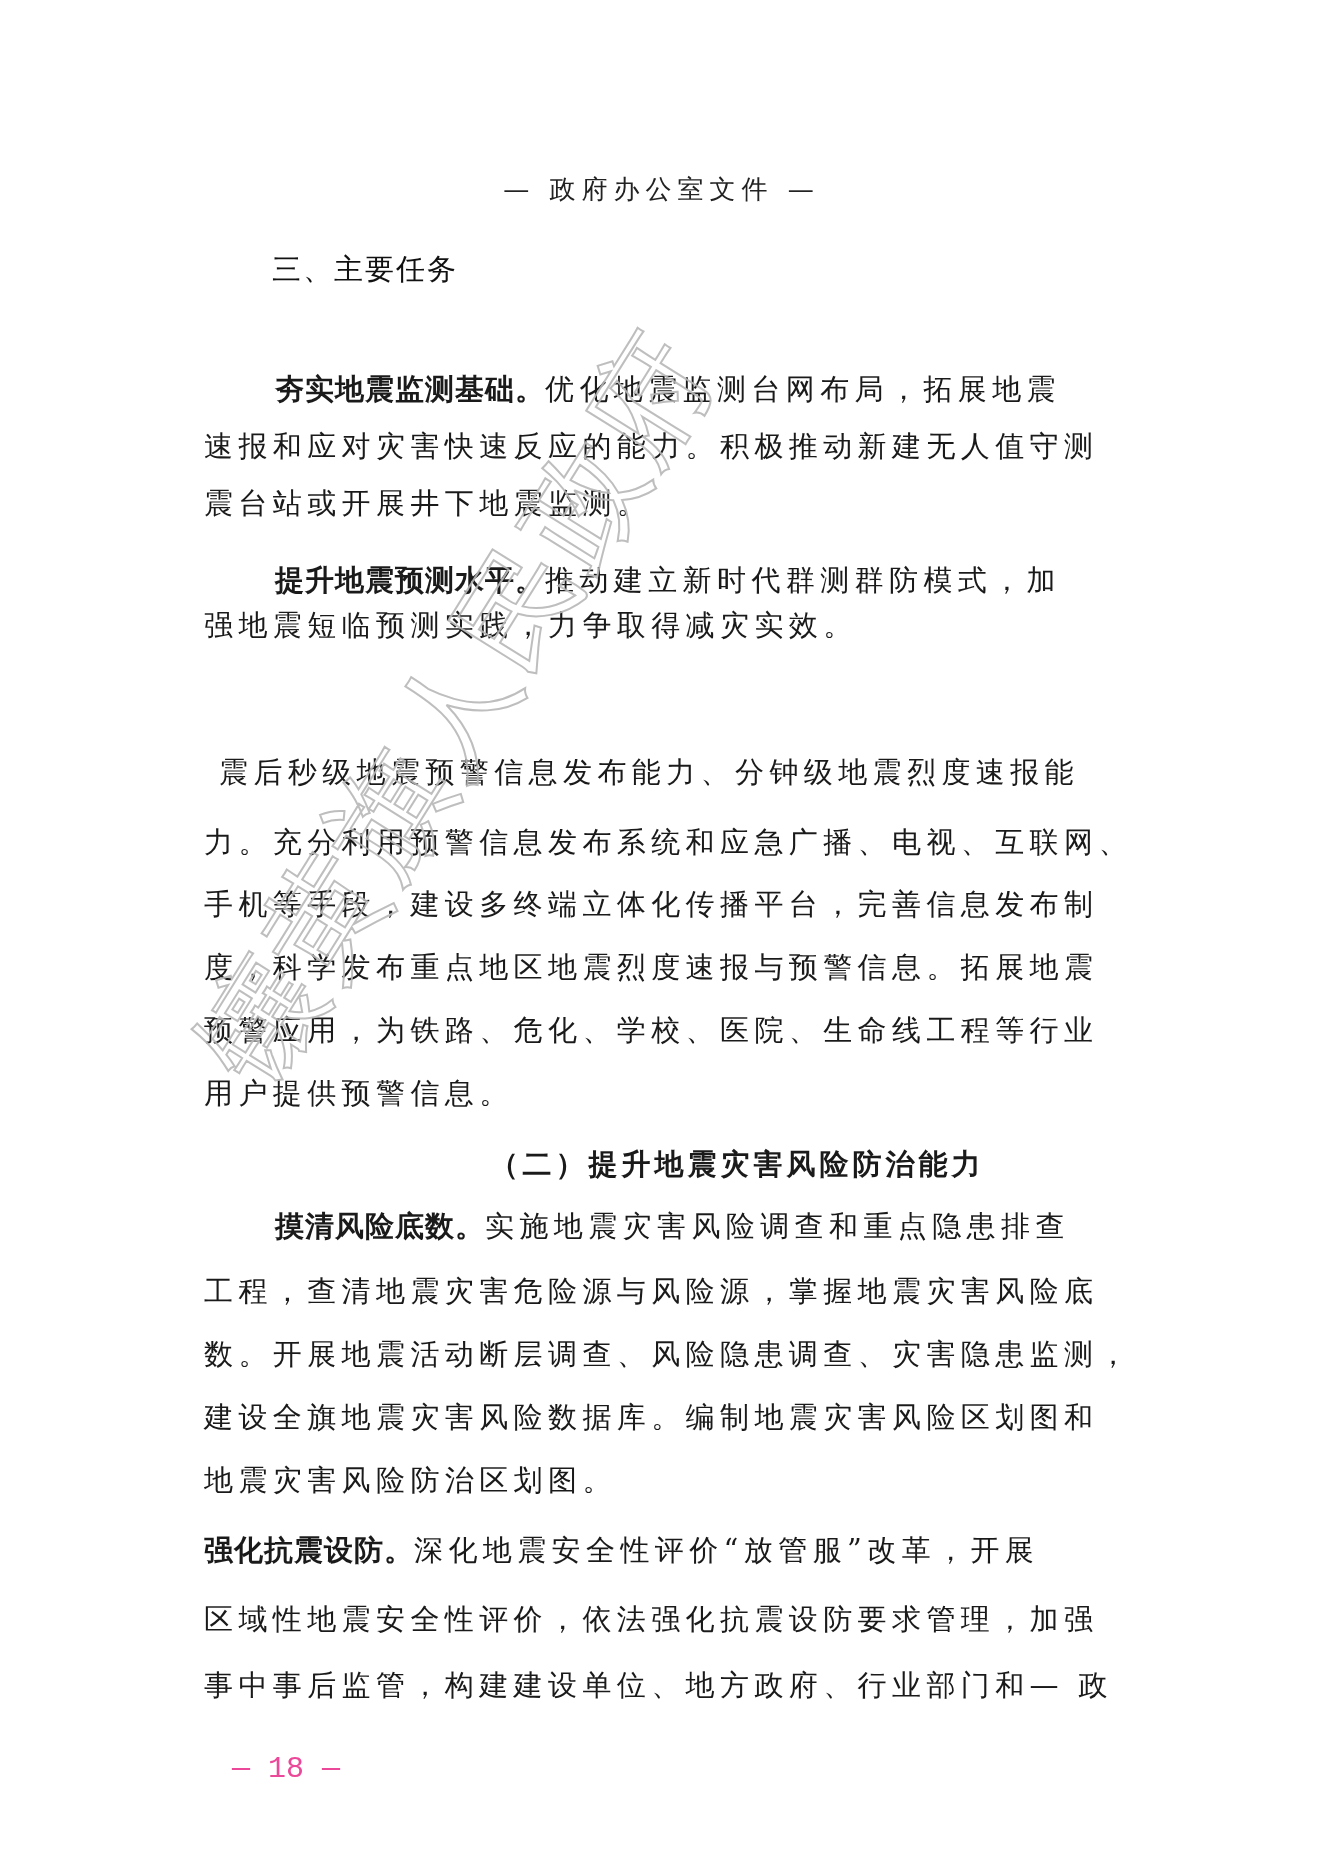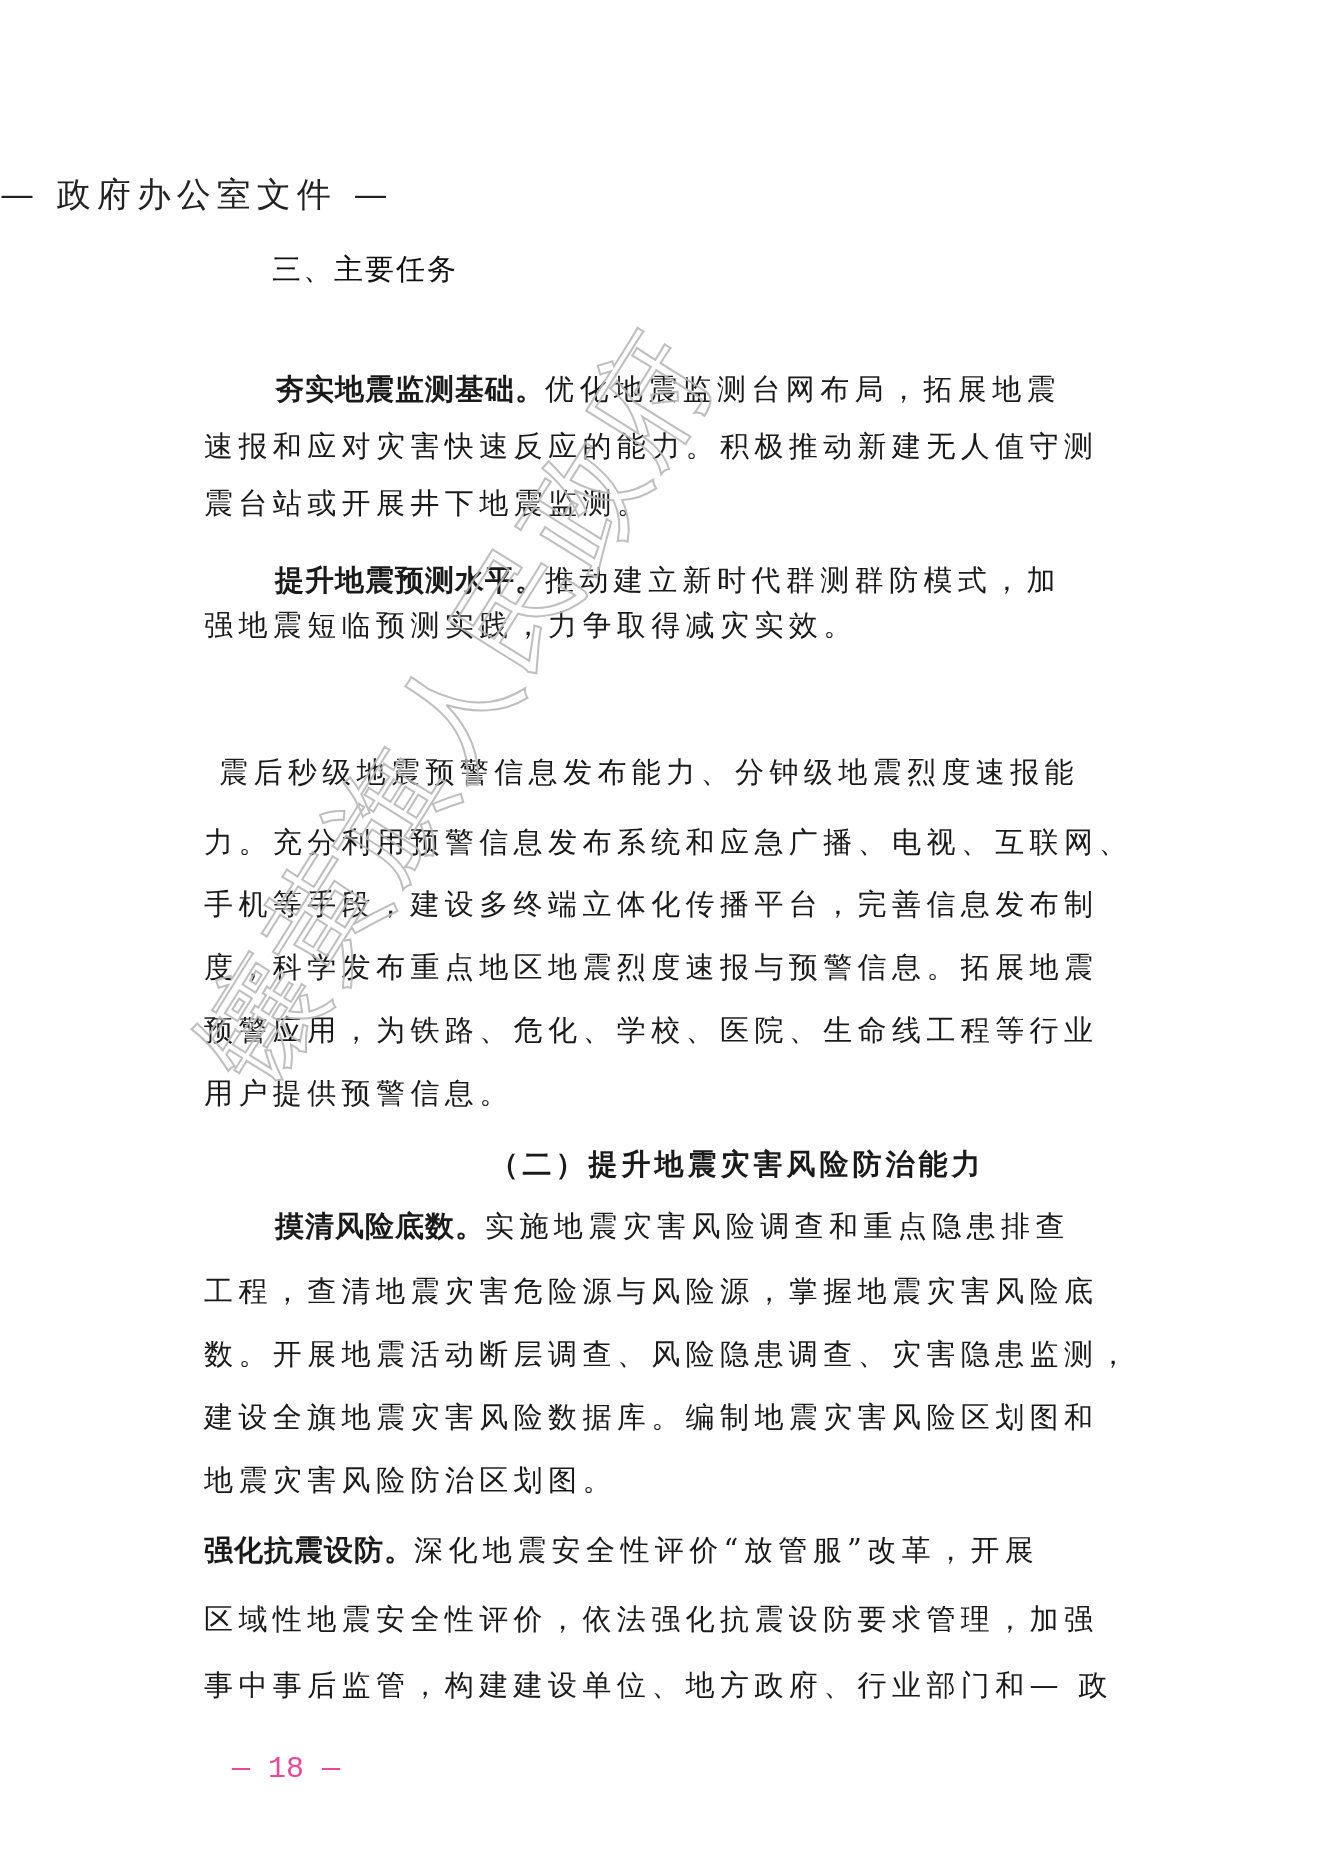--- a/index.html
+++ b/index.html
@@ -1,20 +1,20 @@
 <!DOCTYPE html>
 <html><head>
 <meta charset="utf-8">
 <style>
   html, body { margin: 0; padding: 0; background: #ffffff; }
   body { width: 1323px; height: 1871px; position: relative; overflow: hidden;
          font-family: "DejaVu Serif", "Liberation Serif", serif; color: #111; }
   .page { position: absolute; left: 0; top: 0; width: 1323px; height: 1871px; }
-  .header { position: absolute; top: 172px; left: 0; width: 1323px; text-align: left;
-            font-size: 34px; letter-spacing: 6px; color: #222; }
+  .header { position: absolute; top: 172px; left: 0; width: 1323px; text-align: center;
+            font-size: 26px; letter-spacing: 6px; color: #222; }
   .line { position: absolute; left: 204px; width: 930px; font-size: 29px;
           white-space: nowrap; letter-spacing: 5.4px; color: #1a1a1a; }
   .h1 { font-family: "DejaVu Sans", sans-serif; font-size: 29px; letter-spacing: 2px; color:#111; }
   .h2 { font-weight: bold; letter-spacing: 4px; }
   .b { font-weight: bold; font-family: "DejaVu Sans", sans-serif; letter-spacing: 1px; }
   .ind { left: 275px; width: 860px; }
   .footer { position: absolute; left: 206px; top: 1752px; font-size: 30px;
             font-family: Liberation Mono, monospace; color:#ec4899;margin-left:26px; }
   .watermark { position: absolute; left: 230px; top: 990px; font-size: 120px;
                font-family: "DejaVu Sans", sans-serif; color: transparent;

